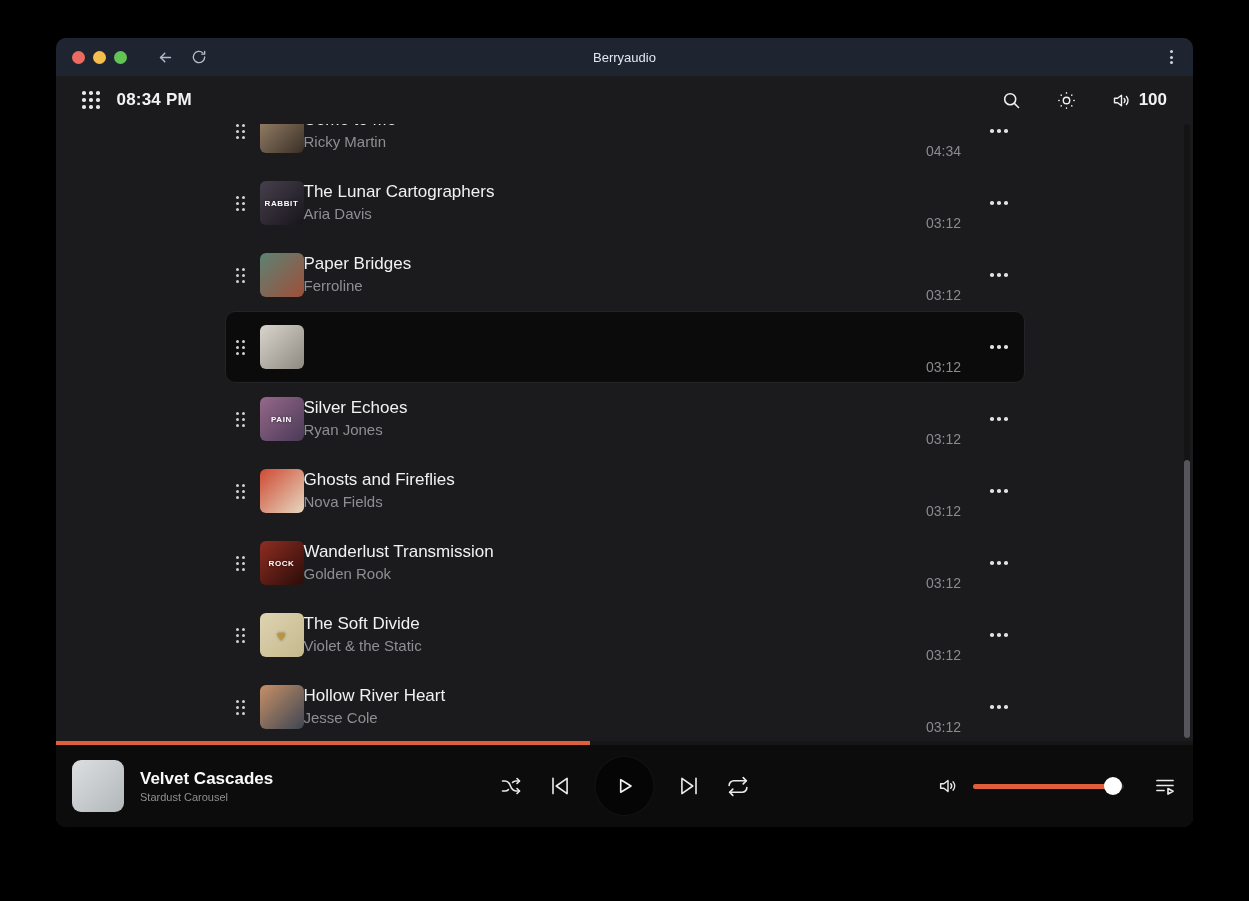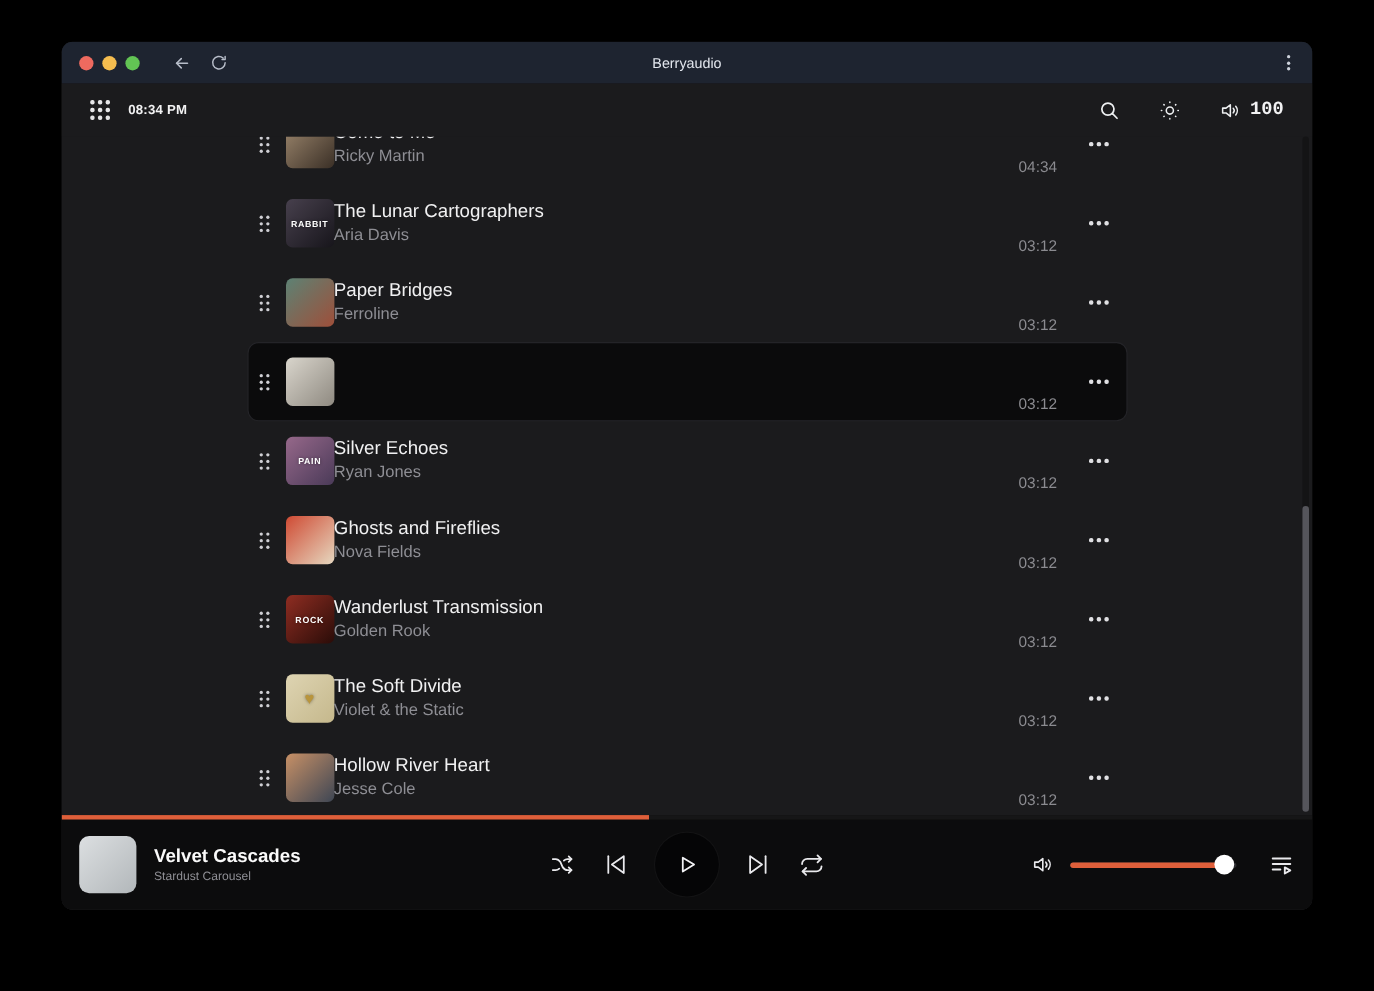--- a/index.html
+++ b/index.html
@@ -22,22 +22,22 @@
   .nav-btn{cursor:pointer;display:flex;align-items:center;}
   .tb-title{position:absolute;left:50%;transform:translateX(-50%);font-size:13px;color:#e3e7ee;}
   .kebab{margin-left:auto;display:flex;flex-direction:column;gap:2.5px;padding:5px 4px;cursor:pointer;}
   .kebab span{width:3px;height:3px;border-radius:50%;background:#cdd2db;}
   
   .app{position:absolute;top:38px;left:0;right:0;bottom:0;background:var(--bg);}
   .app-header{height:48px;display:flex;align-items:center;padding:0 26px;
     position:relative;z-index:3;background:var(--bg);}
   .grid-btn{display:grid;grid-template-columns:repeat(3,3.5px);gap:3.5px;cursor:pointer;margin-right:17px;}
   .grid-btn span{width:3.5px;height:3.5px;border-radius:50%;background:#e6e6e8;}
-  .time{font-size:12px;font-weight:700;color:#f2f2f3;letter-spacing:.2px;}
-  .hdr-right{margin-left:auto;display:flex;align-items:flex-end;gap:34px;color:#edeff1;font-family:Liberation Mono, monospace;}
+  .time{font-size:17px;font-weight:700;color:#f2f2f3;letter-spacing:.2px;}
+  .hdr-right{margin-left:auto;display:flex;align-items:flex-end;gap:34px;color:#edeff1;}
   .icon-btn{cursor:pointer;display:flex;align-items:center;}
   .vol-group{display:flex;align-items:center;gap:7px;cursor:pointer;}
   .vol-level{font-size:17px;font-weight:700;color:#f2f2f3;}
   
   .list-viewport{position:absolute;top:48px;left:0;right:0;bottom:86px;overflow:hidden;}
   .list-content{position:absolute;top:-29px;left:0;right:0;}
   .rows{width:800px;margin:0 auto;}
   .track-row{height:72px;display:flex;align-items:center;padding:0 14px 0 8px;
     border-radius:10px;border:1px solid transparent;cursor:pointer;}
   .track-row.active{background:#0b0b0c;border-color:#242428;}

